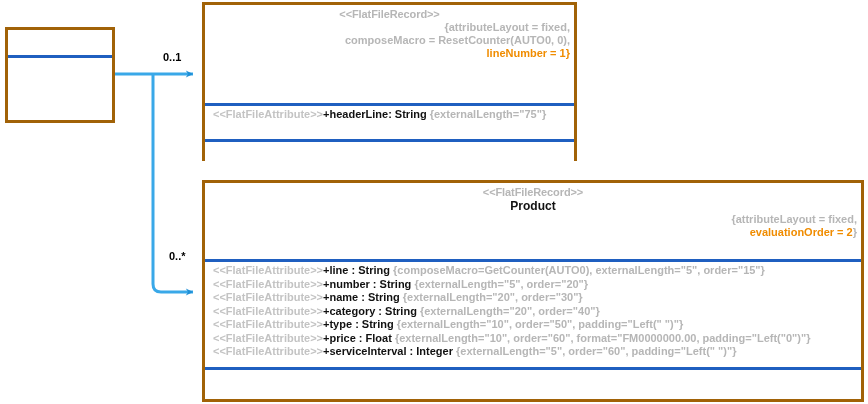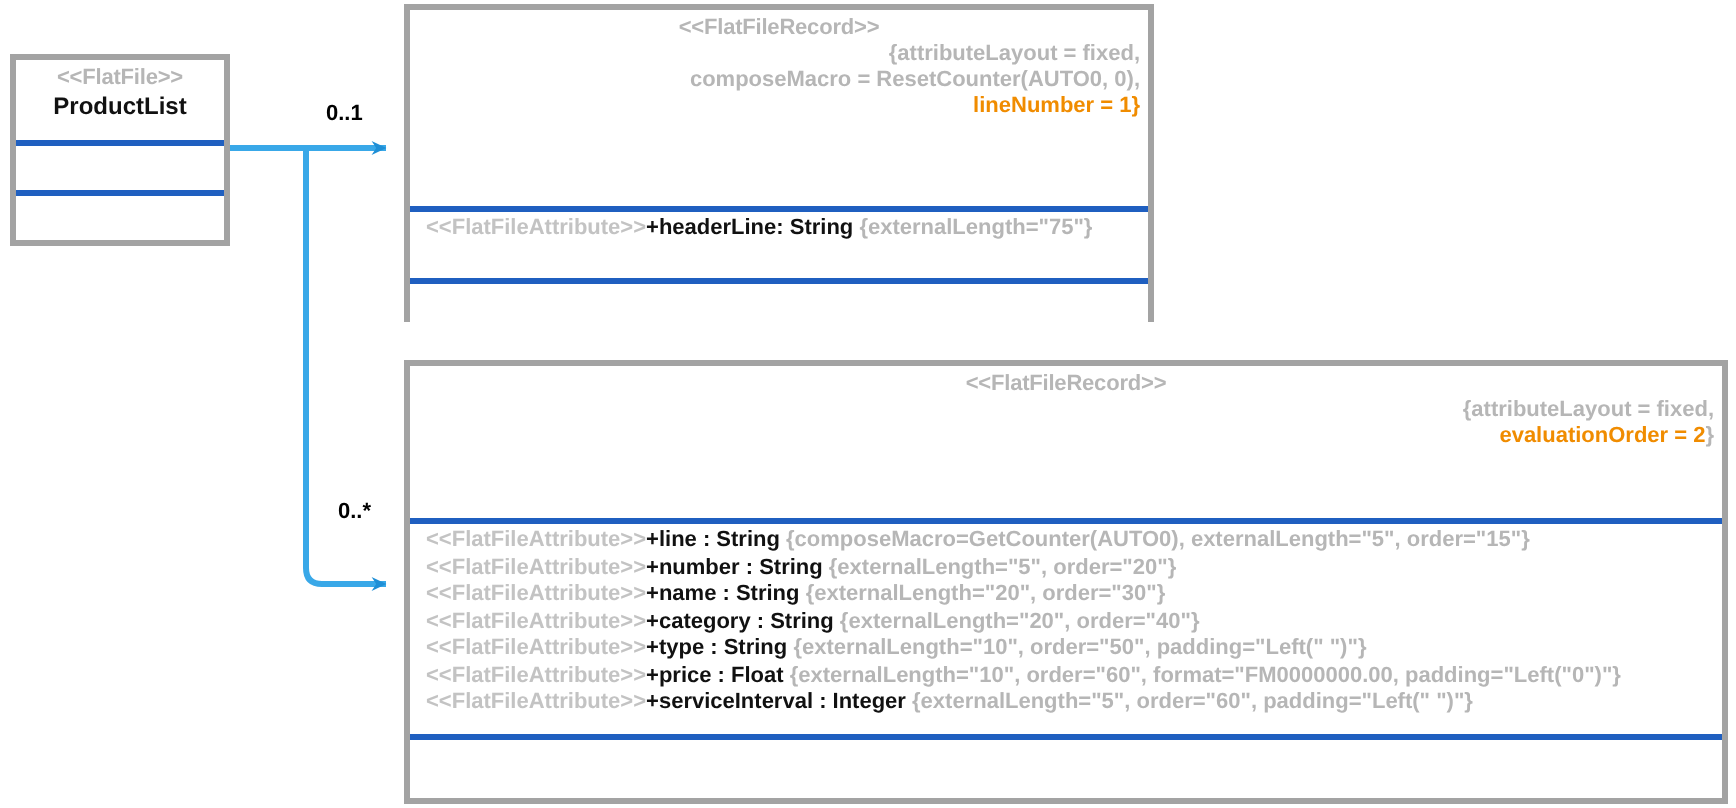--- a/index.html
+++ b/index.html
@@ -13,21 +13,21 @@
     height: 404px;
     background: #ffffff;
     font-family: "Liberation Sans", sans-serif;
     overflow: hidden;
   }
 
   
   .uml-box {
     position: absolute;
     box-sizing: border-box;
-    border: 3px solid #a3a3a3;
+    border: 3px solid #a16207;
     background: #ffffff;
   }
   .compartment {
     box-sizing: border-box;
     background: #ffffff;
     overflow: hidden;
   }
   .compartment + .compartment {
     border-top: 3px solid #1f5fc0;
   }
@@ -118,24 +118,20 @@
 
     <path d="M153,74 L153,284 Q153,292 161,292 L193,292" fill="none" stroke="#39a8e8" stroke-width="3" marker-end="url(#arrowOpen)"></path>
   </svg>
 
   <div class="mult-label" style="left:163px; top:51px;">0..1</div>
 
   <div class="mult-label" style="left:169px; top:250px;">0..*</div>
 
   <div class="uml-box" style="left:5px; top:27px; width:110px; height:96px;">
 
-    <div class="compartment comp-head" style="height:40px;">
-      <div class="stereotype">&lt;&lt;FlatFile&gt;&gt;</div>
-      <div class="classname">ProductList</div>
-    </div>
 
     <div class="compartment comp-empty" style="height:25px;"></div>
 
     <div class="compartment comp-empty" style="height:25px;"></div>
   </div>
 
   <div class="uml-box" style="left:202px; top:2px; width:375px; height:159px;">
 
     <div class="compartment comp-head" style="height:98px;">
       <div class="stereotype">&lt;&lt;FlatFileRecord&gt;&gt;</div>
@@ -152,20 +148,21 @@
       </div>
     </div>
 
     <div class="compartment comp-empty" style="height:35px;"></div>
   </div>
 
   <div class="uml-box" style="left:202px; top:180px; width:662px; height:222px;">
 
     <div class="compartment comp-head" style="height:76px;">
       <div class="stereotype">&lt;&lt;FlatFileRecord&gt;&gt;</div>
+      <div class="classname">Product</div>
       <div class="props">
         <div>{attributeLayout = fixed,</div>
         <div><span class="accent">evaluationOrder = 2</span><span>}</span></div>
       </div>
     </div>
 
     <div class="compartment comp-attrs" style="height:108px;">
 
       <div class="attr-row">
         <span class="st">&lt;&lt;FlatFileAttribute&gt;&gt;</span><span class="sig">+line : String</span> <span class="tag">{composeMacro=GetCounter(AUTO0), externalLength="5", order="15"}</span>

